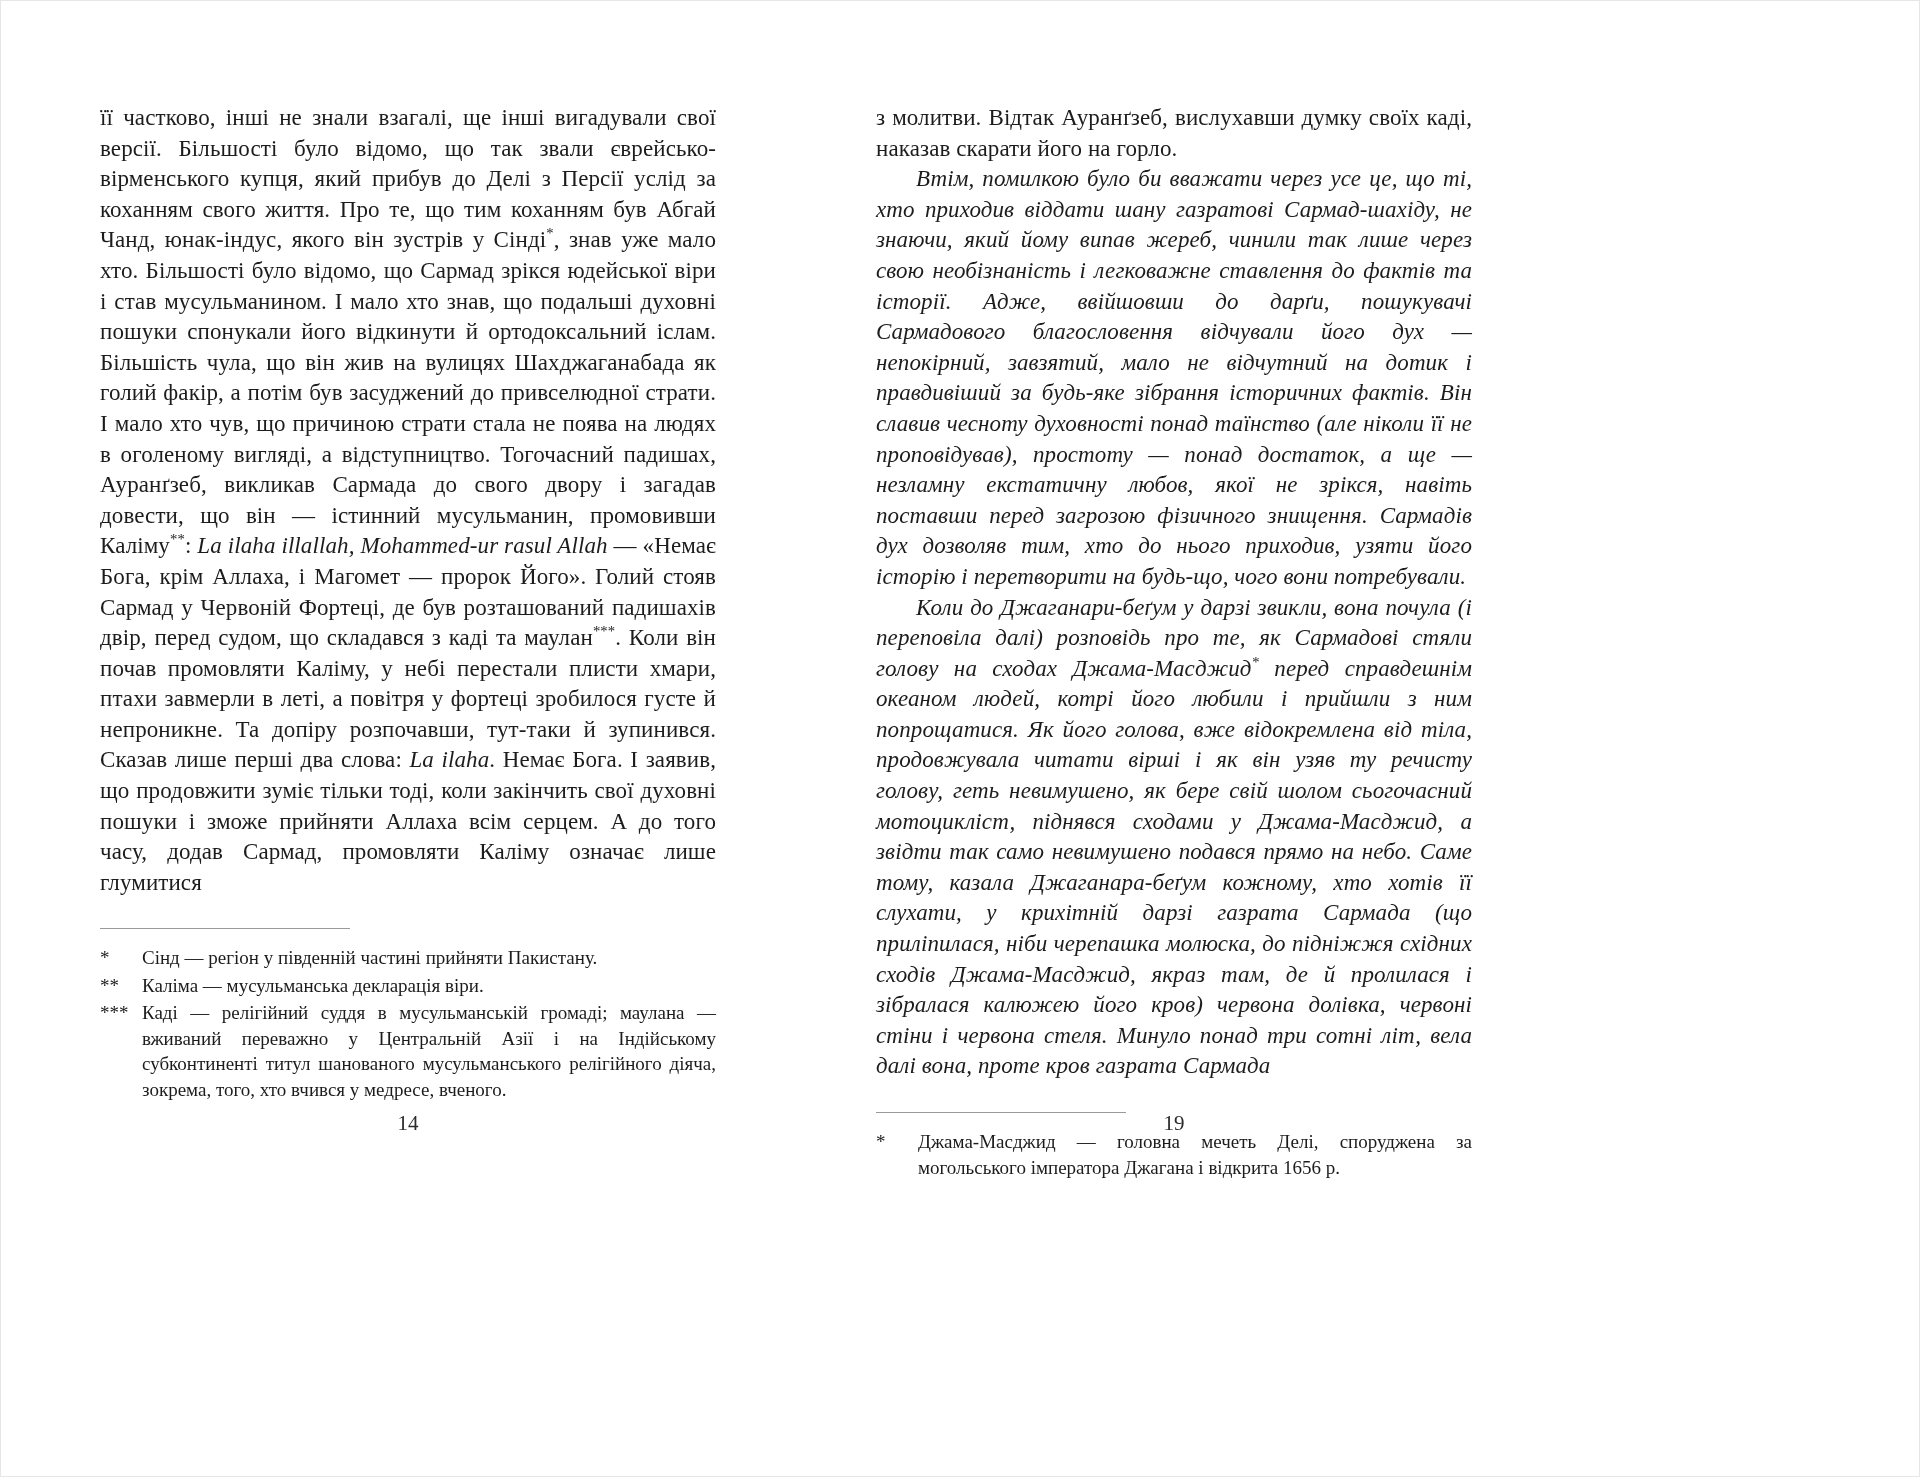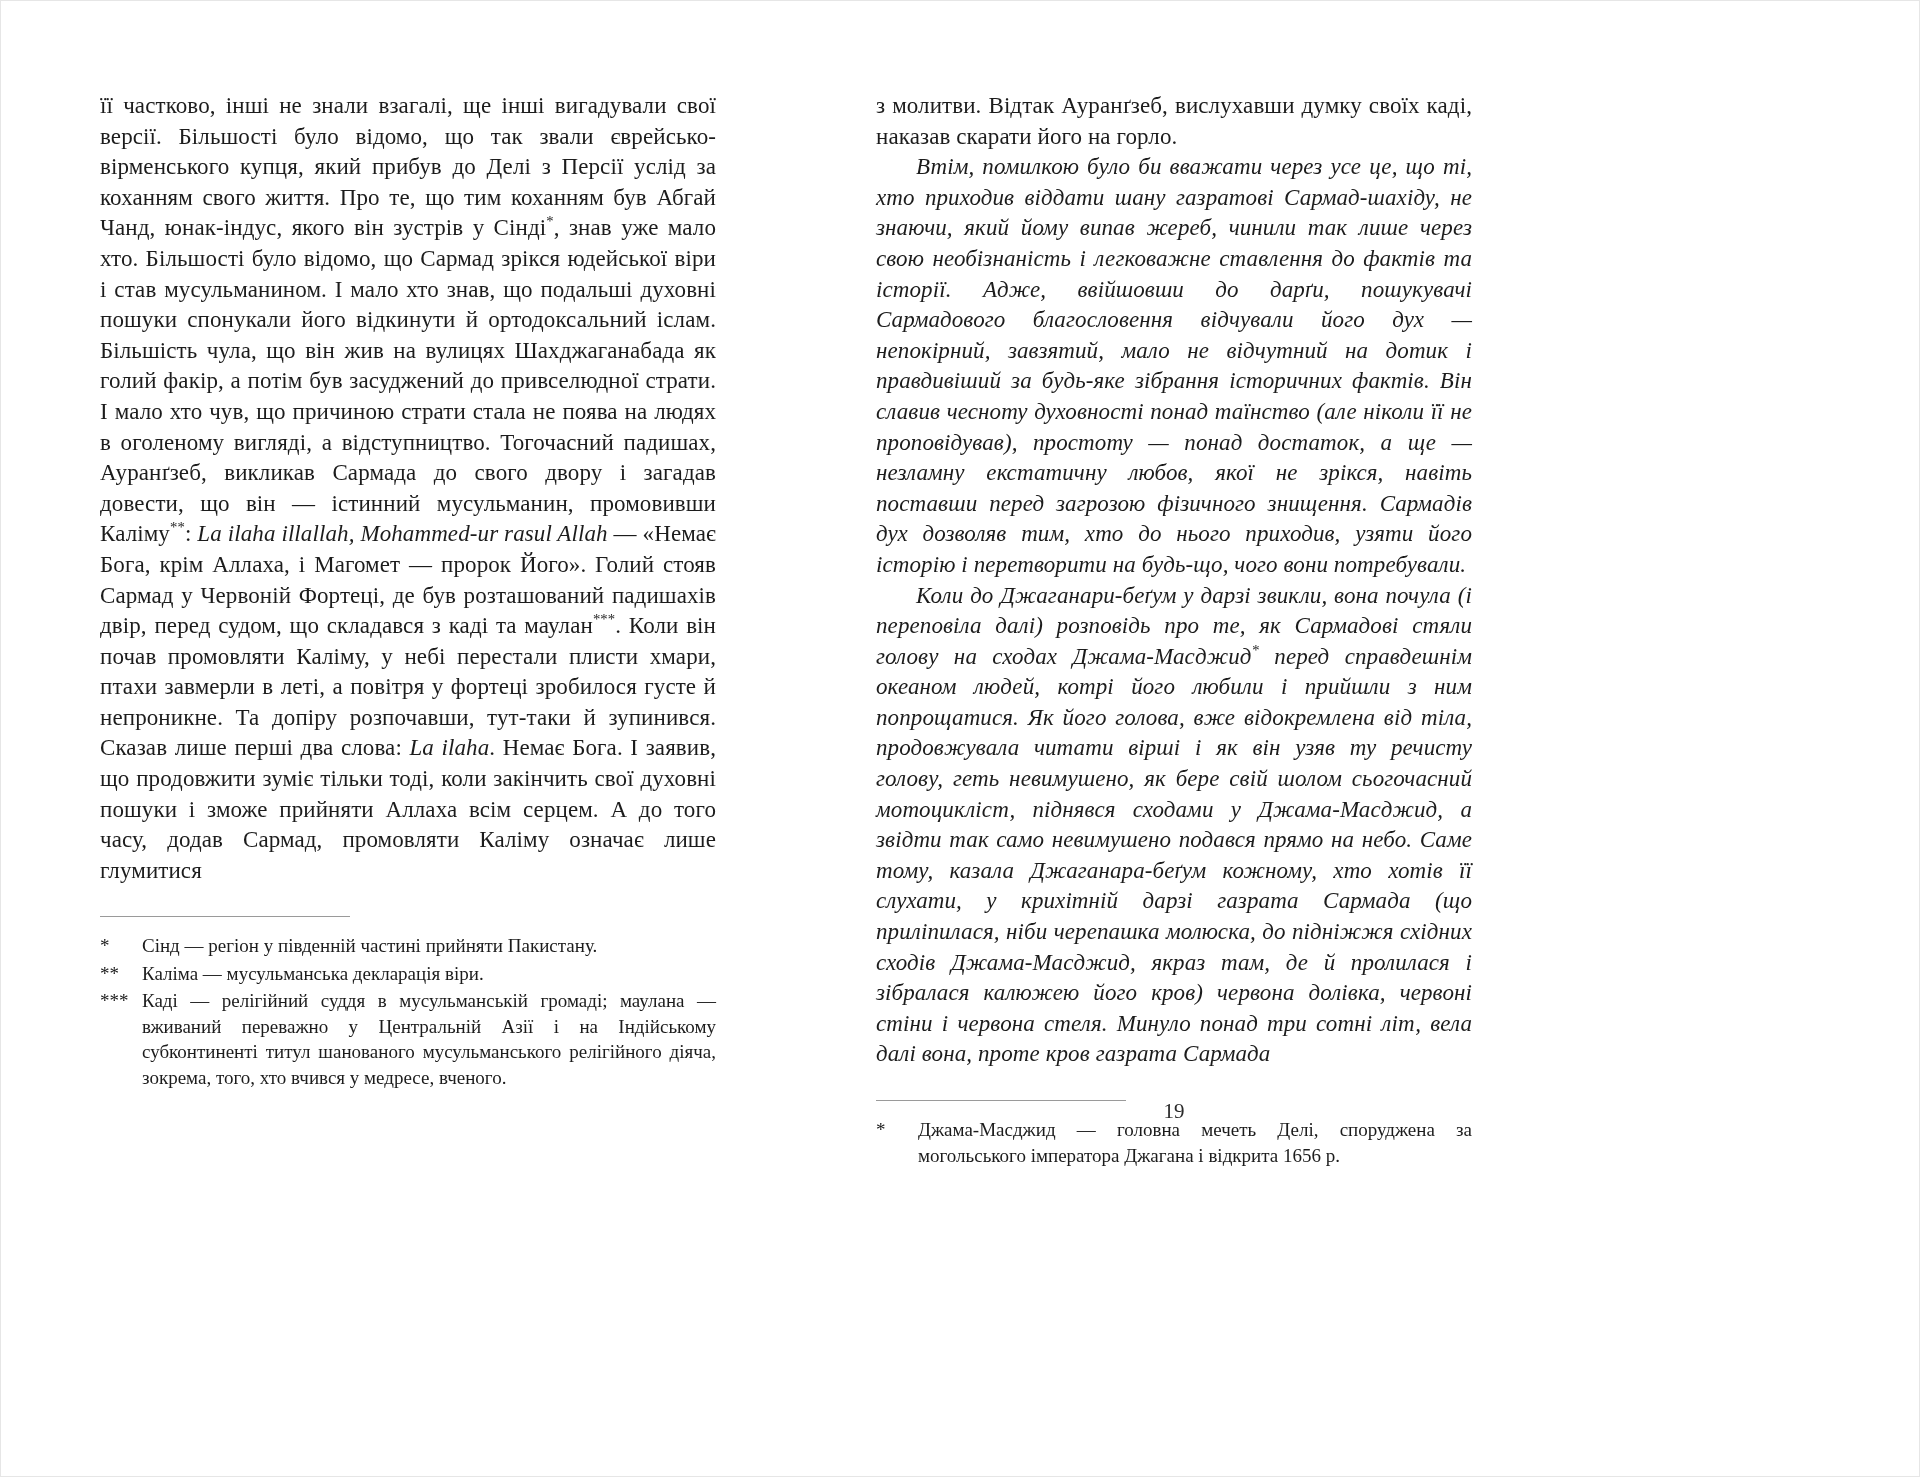--- a/index.html
+++ b/index.html
@@ -14,21 +14,21 @@
     color: #1c1c1c;
   }
   .frame {
     position: absolute;
     inset: 0;
     border: 1px solid #e6e6e6;
     pointer-events: none;
   }
   .page {
     position: absolute;
-    top: 91px;
+    top: 103px;
     height: 1200px;
   }
   .page-left  { left: 100px; width: 616px; }
   .page-right { left: 876px; width: 596px; }
 
   .body-text p {
     margin: 0;
     text-align: justify;
     font-size: 23px;
     line-height: 30.6px;
@@ -93,20 +93,21 @@
         </div>
         <div class="footnote">
           <span class="fn-marker">**</span>
           <span class="fn-text">Каліма — мусульманська декларація віри.</span>
         </div>
         <div class="footnote">
           <span class="fn-marker">***</span>
           <span class="fn-text">Каді — релігійний суддя в мусульманській громаді; маулана — вживаний переважно у Центральній Азії і на Індійському субконтиненті титул шанованого мусульманського релігійного діяча, зокрема, того, хто вчився у медресе, вченого.</span>
         </div>
       </div>
+    <div class="page-number">14</div>
   </div>
 
   <div class="page page-right">
     <div class="body-text">
         <p><span>з молитви. Відтак Ауранґзеб, вислухавши думку своїх каді, наказав скарати його на горло.</span></p>
         <p class="indent"><span>Втім, помилкою було би вважати через усе це, що ті, хто приходив віддати шану газратові Сармад-шахіду, не знаючи, який йому випав жереб, чинили так лише через свою необізнаність і легковажне ставлення до фактів та історії. Адже, ввійшовши до дарґи, пошукувачі Сармадового благословення відчували його дух — непокірний, завзятий, мало не відчутний на дотик і правдивіший за будь-яке зібрання історичних фактів. Він славив чесноту духовності понад таїнство (але ніколи її не проповідував), простоту — понад достаток, а ще — незламну екстатичну любов, якої не зрікся, навіть поставши перед загрозою фізичного знищення. Сармадів дух дозволяв тим, хто до нього приходив, узяти його історію і перетворити на будь-що, чого вони потребували.</span></p>
         <p class="indent"><span>Коли до Джаганари-беґум у дарзі звикли, вона почула (і переповіла далі) розповідь про те, як Сармадові стяли голову на сходах Джама-Масджид</span><sup class="fn-ref">*</sup><span> перед справдешнім океаном людей, котрі його любили і прийшли з ним попрощатися. Як його голова, вже відокремлена від тіла, продовжувала читати вірші і як він узяв ту речисту голову, геть невимушено, як бере свій шолом сьогочасний мотоцикліст, піднявся сходами у Джама-Масджид, а звідти так само невимушено подався прямо на небо. Саме тому, казала Джаганара-беґум кожному, хто хотів її слухати, у крихітній дарзі газрата Сармада (що приліпилася, ніби черепашка молюска, до підніжжя східних сходів Джама-Масджид, якраз там, де й пролилася і зібралася калюжею його кров) червона долівка, червоні стіни і червона стеля. Минуло понад три сотні літ, вела далі вона, проте кров газрата Сармада</span></p>
       </div>
     <div class="footnotes">
         <div class="footnote">

